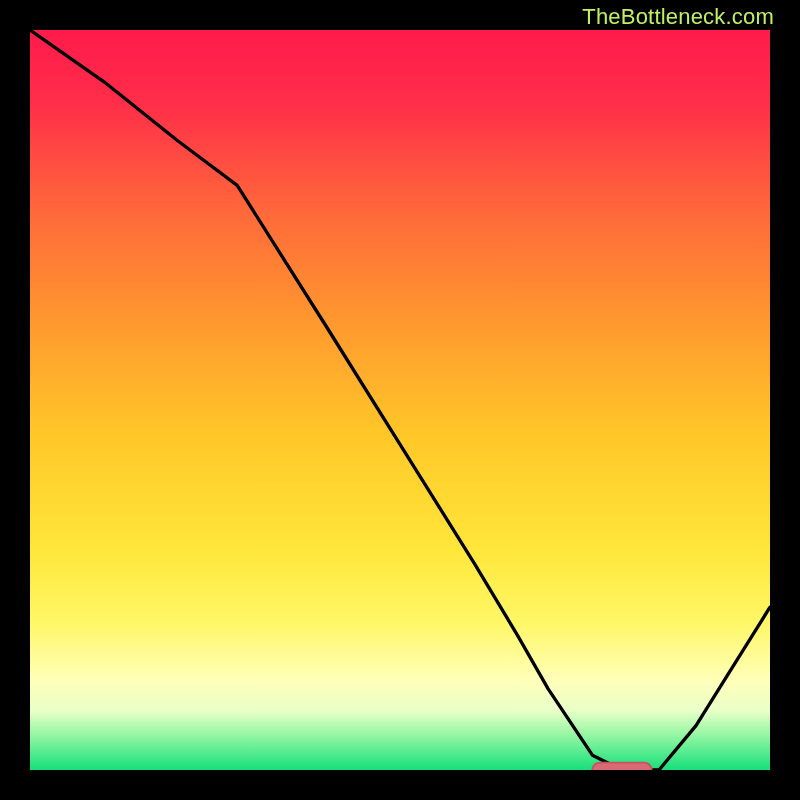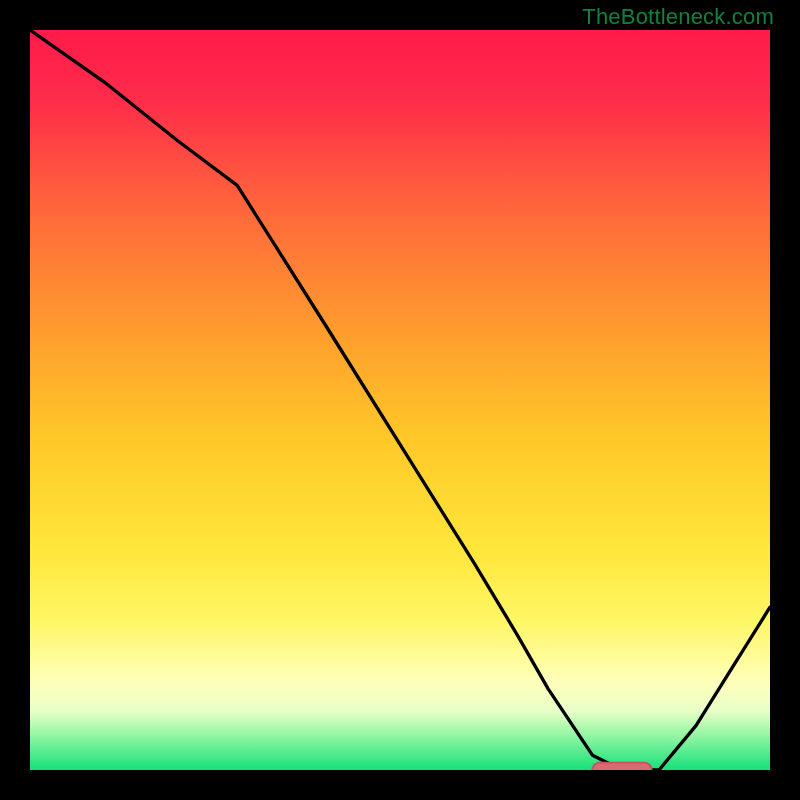--- a/index.html
+++ b/index.html
@@ -38,21 +38,21 @@
     position: absolute;
     left: 0;
     top: 0;
     width: 100%;
     height: 100%;
   }
   .watermark {
     position: absolute;
     top: 4px;
     right: 26px;
-    color: #15803d;
+    color: #bef264;
     font-size: 22px;
     font-weight: 500;
     letter-spacing: 0.2px;
   }
 </style>
 </head>
 <body>
 
 <div class="frame">
 

